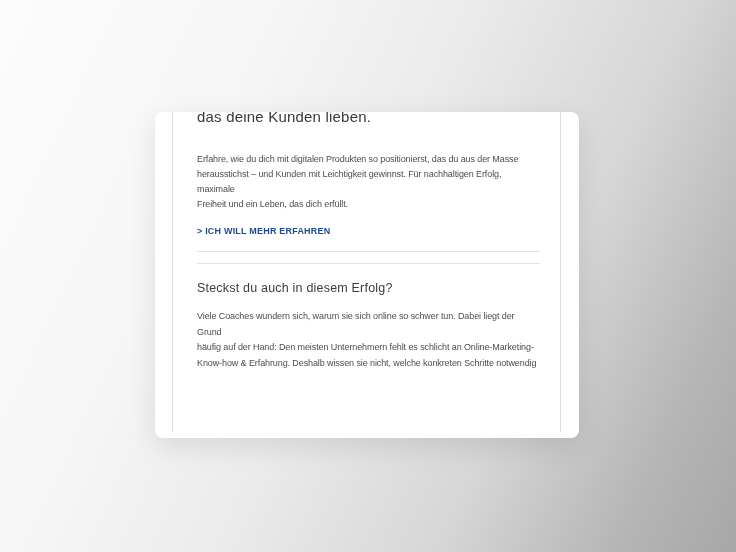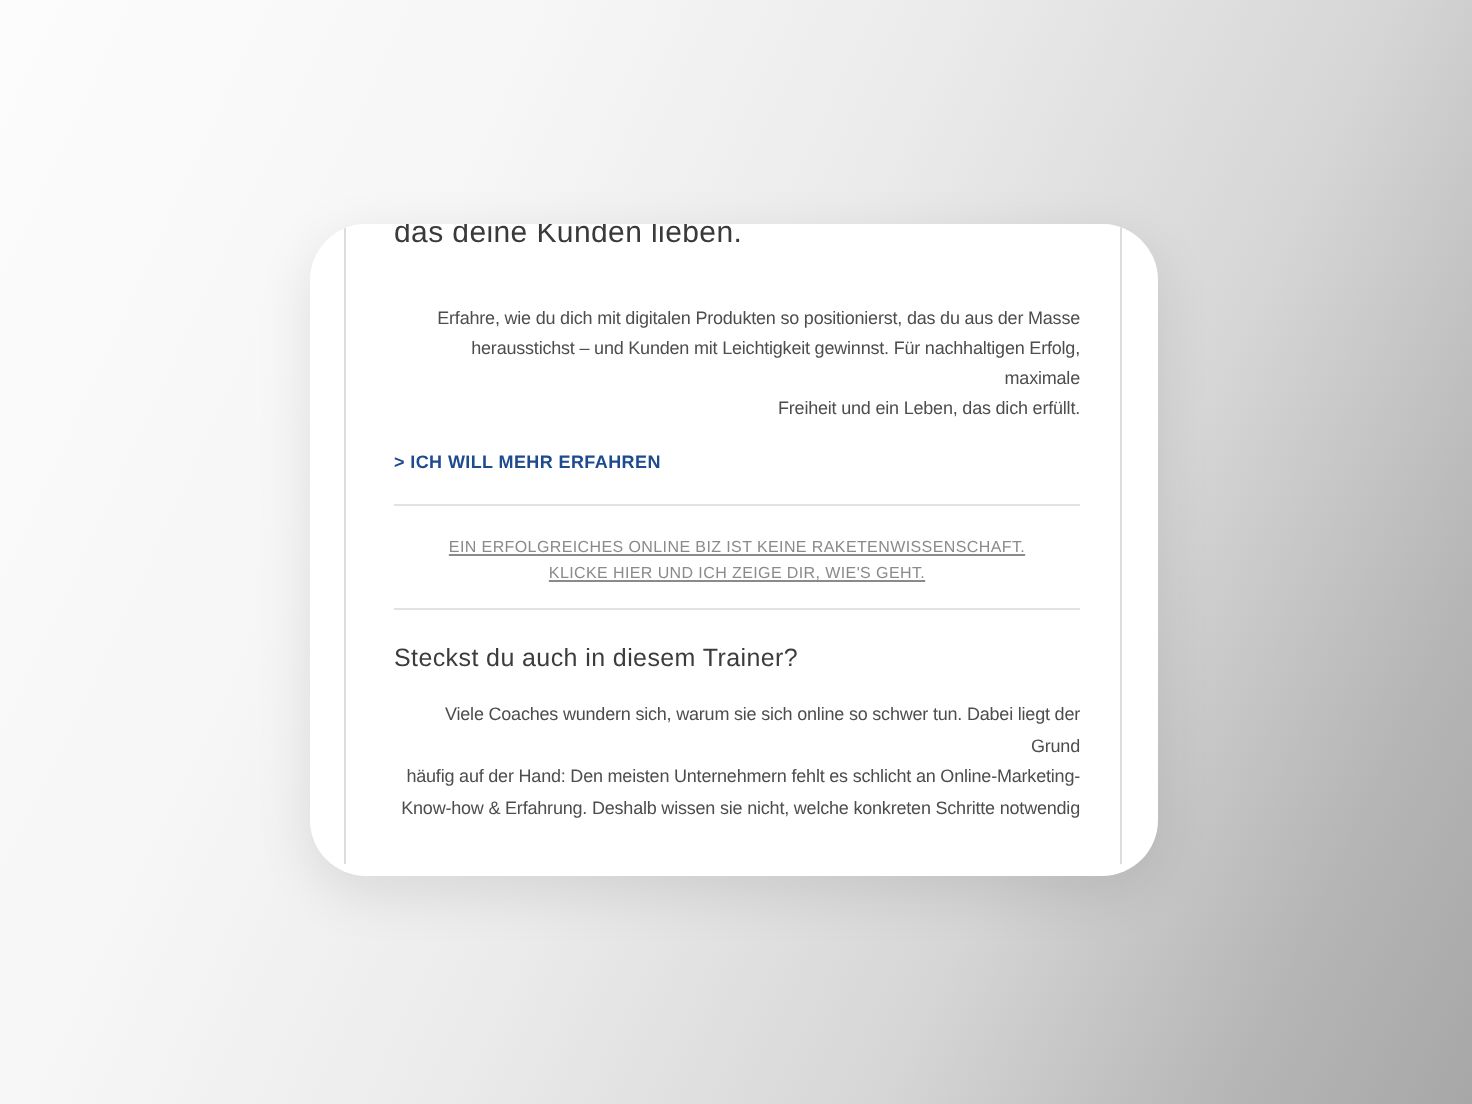--- a/index.html
+++ b/index.html
@@ -21,21 +21,21 @@
       #a7a7a7 100%);
   }
 
   .card {
     position: absolute;
     left: 155px;
     top: 112px;
     width: 424px;
     height: 326px;
     background: #ffffff;
-    border-radius: 28px;
+    border-radius: 8px;
     overflow: hidden;
     box-shadow: 0 8px 28px rgba(0,0,0,0.10);
   }
 
   .email-body {
     position: absolute;
     left: 17px;
     top: 0;
     width: 389px;
     height: 320px;
@@ -55,21 +55,20 @@
     letter-spacing: 0.2px;
   }
 
   .body-par {
     margin: 25px 0 0 0;
     font-size: 9px;
     letter-spacing: -0.1px;
     line-height: 15px;
     color: #4d4d4d;
     white-space: pre-line;
-    text-align: right;
   }
 
   .cta-link {
     display: inline-block;
     margin: 14px 0 0 0;
     font-size: 9px;
     font-weight: 700;
     letter-spacing: 0.2px;
     color: #1e4b8e;
     text-decoration: none;
@@ -134,25 +133,23 @@
 
     <p class="body-par">Erfahre, wie du dich mit digitalen Produkten so positionierst, das du aus der Masse
 herausstichst – und Kunden mit Leichtigkeit gewinnst. Für nachhaltigen Erfolg, maximale
 Freiheit und ein Leben, das dich erfüllt.</p>
 
     <a class="cta-link">&gt; ICH WILL MEHR ERFAHREN</a>
 
     <hr class="divider">
 
 
-    <a class="muted-link">EIN ERFOLGREICHES ONLINE BIZ IST KEINE RAKETENWISSENSCHAFT.
-KLICKE HIER UND ICH ZEIGE DIR, WIE'S GEHT.</a>
 
     <hr class="divider divider-2">
 
-    <h2 class="h2">Steckst du auch in diesem Trainer?</h2>
+    <h2 class="h2">Steckst du auch in diesem Erfolg?</h2>
 
     <p class="body-par body-par-2">Viele Coaches wundern sich, warum sie sich online so schwer tun. Dabei liegt der Grund
 häufig auf der Hand: Den meisten Unternehmern fehlt es schlicht an Online-Marketing-
 Know-how &amp; Erfahrung. Deshalb wissen sie nicht, welche konkreten Schritte notwendig</p>
 
   </div>
 </div>
 
 </body></html>

